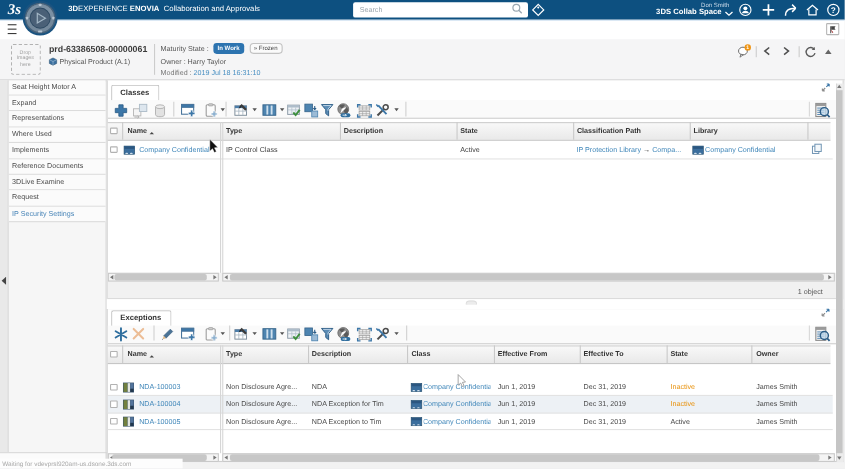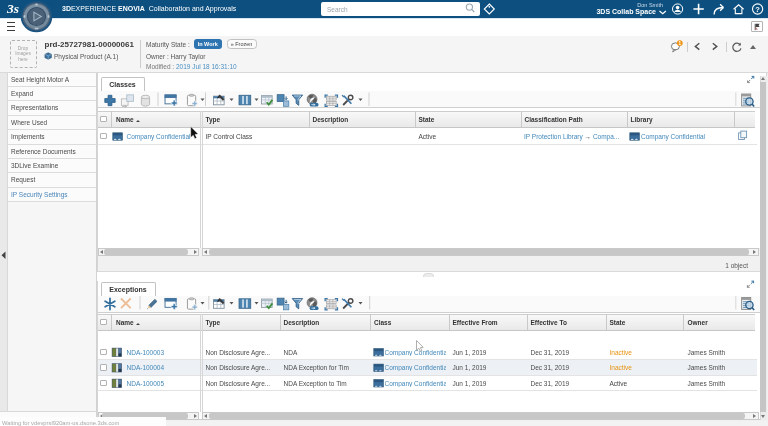--- a/index.html
+++ b/index.html
@@ -39,21 +39,21 @@
 
 <div class="a" style="left:7.2px;top:21.8px;width:8.3px;height:1.4px;background:#3a3a3a"></div>
 <div class="a" style="left:7.2px;top:25.7px;width:8.3px;height:1.4px;background:#3a3a3a"></div>
 <div class="a" style="left:7.2px;top:29.6px;width:8.3px;height:1.4px;background:#3a3a3a"></div>
 
 <div class="a" style="left:751px;top:21px;width:12px;height:11px;background:#fff;border:1px solid #b5b5b5;border-radius:1px;box-sizing:border-box"></div>
 
 <div class="a" style="left:9.5px;top:40px;width:27px;height:27.5px;border:1px dashed #b2b2b2;border-radius:2px;box-sizing:border-box">
 <div style="font-family:'Liberation Sans',sans-serif;font-size:4.8px;color:#a2a2a2;text-align:center;line-height:5.8px;margin-top:4.5px">Drop<br>Images<br>here</div>
 </div>
-<div class="t b" style="left:44.5px;top:39.5px;font-size:8px;color:#3a3a3a">prd-25727981-00000061</div>
+<div class="t b" style="left:44.5px;top:39.5px;font-size:8px;color:#3a3a3a">prd-63386508-00000061</div>
 <div class="t" style="left:54px;top:52.5px;font-size:6.5px;color:#555">Physical Product (A.1)</div>
 <div class="vl" style="left:139.5px;top:40px;height:28px;background:#cccccc"></div>
 <div class="t" style="left:146px;top:40.5px;font-size:6.5px;color:#555">Maturity State :</div>
 <div class="a" style="left:193.5px;top:38.8px;width:28.5px;height:10.5px;background:#2d74b0;border-radius:3px;color:#fff;font-size:5.5px;font-weight:bold;text-align:center;line-height:10.5px;font-family:'Liberation Sans',sans-serif">In Work</div>
 <div class="a" style="left:226.5px;top:38.8px;width:30px;height:10.5px;background:#fafafa;border:1px solid #c2c2c2;border-radius:3.5px;color:#444;font-size:5.5px;text-align:center;line-height:9px;box-sizing:border-box;font-family:'Liberation Sans',sans-serif">» Frozen</div>
 <div class="t" style="left:146px;top:52.5px;font-size:6.5px;color:#555">Owner : Harry Taylor</div>
 <div class="t" style="left:146px;top:63px;font-size:6.5px;color:#777">Modified : <span style="color:#4a90c2">2019 Jul 18 16:31:10</span></div>
 
 <div class="vl" style="left:686.5px;top:41.5px;height:10.5px;background:#ccc"></div>
 

